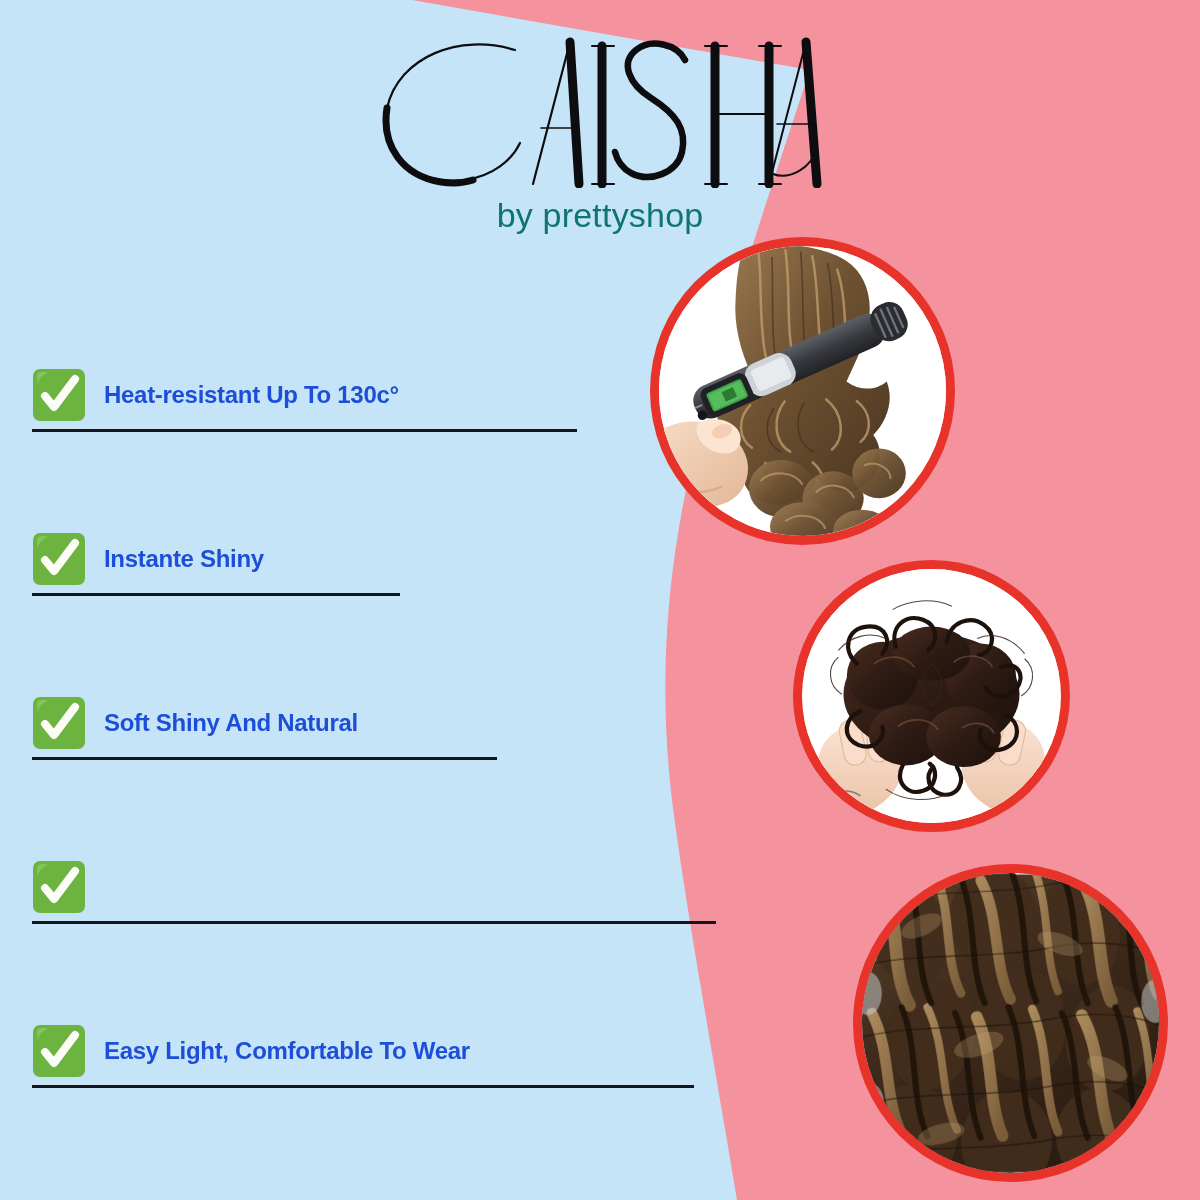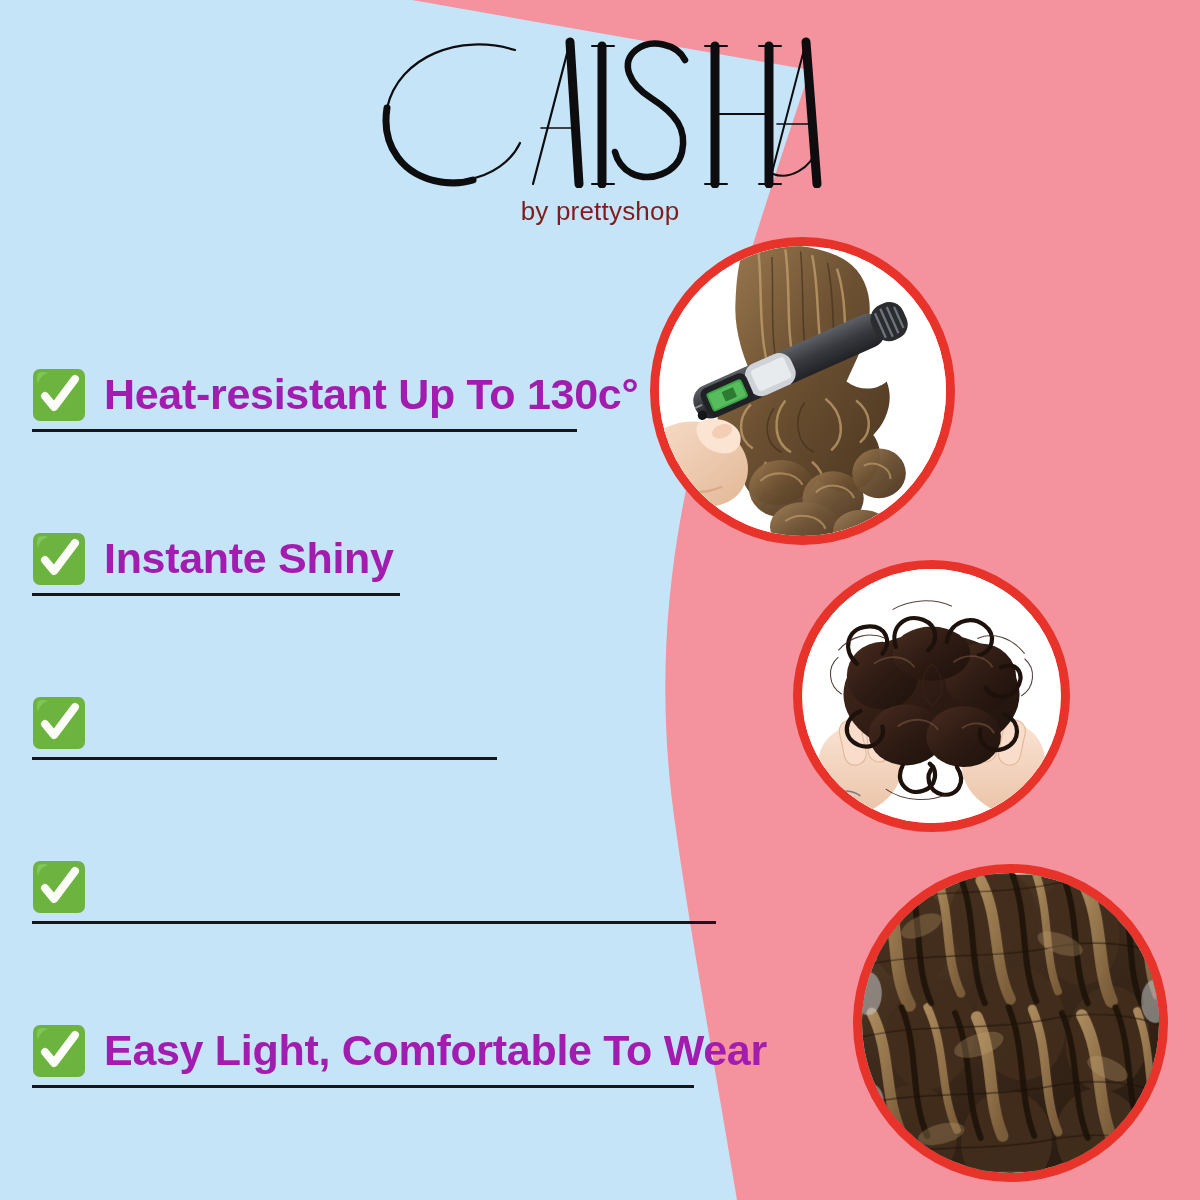--- a/index.html
+++ b/index.html
@@ -32,24 +32,24 @@
     position:absolute;
     left:0; right:0; top:28px;
     text-align:center;
     z-index:6;
   }
   .logo-mark { width:470px; height:160px; display:inline-block; }
   .logo-sub {
     display:block;
     margin-top:4px;
     font-family:"Liberation Sans", sans-serif;
-    font-size:26px;
+    font-size:34px;
     font-weight:400;
     letter-spacing:.2px;
-    color:#7f1d1d;
+    color:#0f766e;
   }
 
   
   .features {
     position:absolute;
     left:32px;
     top:368px;
     width:700px;
     z-index:5;
   }
@@ -65,23 +65,23 @@
     align-items:center;
     gap:18px;
     padding-bottom:6px;
   }
   .check-icon {
     flex:0 0 auto;
     width:54px; height:54px;
     display:block;
   }
   .feature-label {
-    font-size:43px;
+    font-size:24px;
     font-weight:700;
-    color:#a21caf;
+    color:#1d4ed8;
     letter-spacing:-0.3px;
     white-space:nowrap;
     line-height:1.05;
     font-family:"Liberation Sans", sans-serif;
   }
   .feature-rule {
     height:3px;
     background:#16161a;
     margin-top:1px;
   }
@@ -177,20 +177,21 @@
       <div class="feature-rule" style="width:368px"></div>
     </div>
 
     <div class="feature">
       <div class="feature-row">
         <svg class="check-icon" viewBox="0 0 54 54">
           <rect x="1" y="1" width="52" height="52" rx="7" fill="#6cb33f"></rect>
           <path d="M6,5 q5,-2 10,0 q-9,3 -10,11 q-2,-7 0,-11 z" fill="#86c85f" opacity=".85"></path>
           <path d="M13,28 L22,39 L43,11" fill="none" stroke="#fdfdf7" stroke-width="8" stroke-linecap="round" stroke-linejoin="round"></path>
         </svg>
+        <span class="feature-label">Soft Shiny And Natural</span>
       </div>
       <div class="feature-rule" style="width:465px"></div>
     </div>
 
     <div class="feature">
       <div class="feature-row">
         <svg class="check-icon" viewBox="0 0 54 54">
           <rect x="1" y="1" width="52" height="52" rx="7" fill="#6cb33f"></rect>
           <path d="M6,5 q5,-2 10,0 q-9,3 -10,11 q-2,-7 0,-11 z" fill="#86c85f" opacity=".85"></path>
           <path d="M13,28 L22,39 L43,11" fill="none" stroke="#fdfdf7" stroke-width="8" stroke-linecap="round" stroke-linejoin="round"></path>

